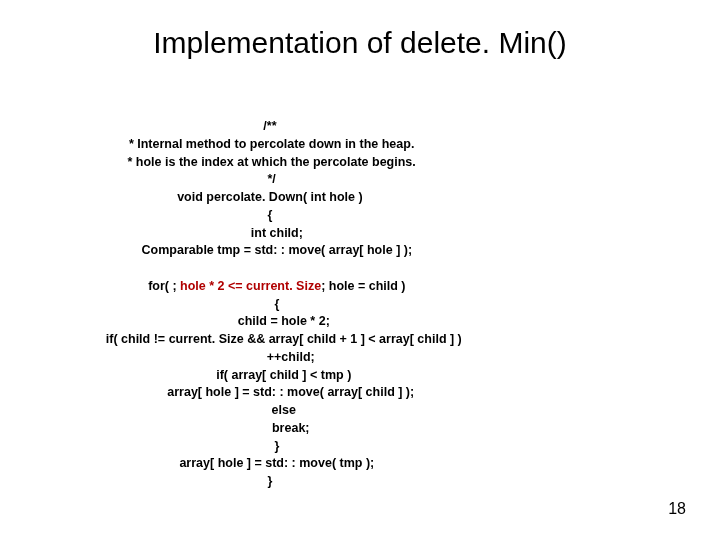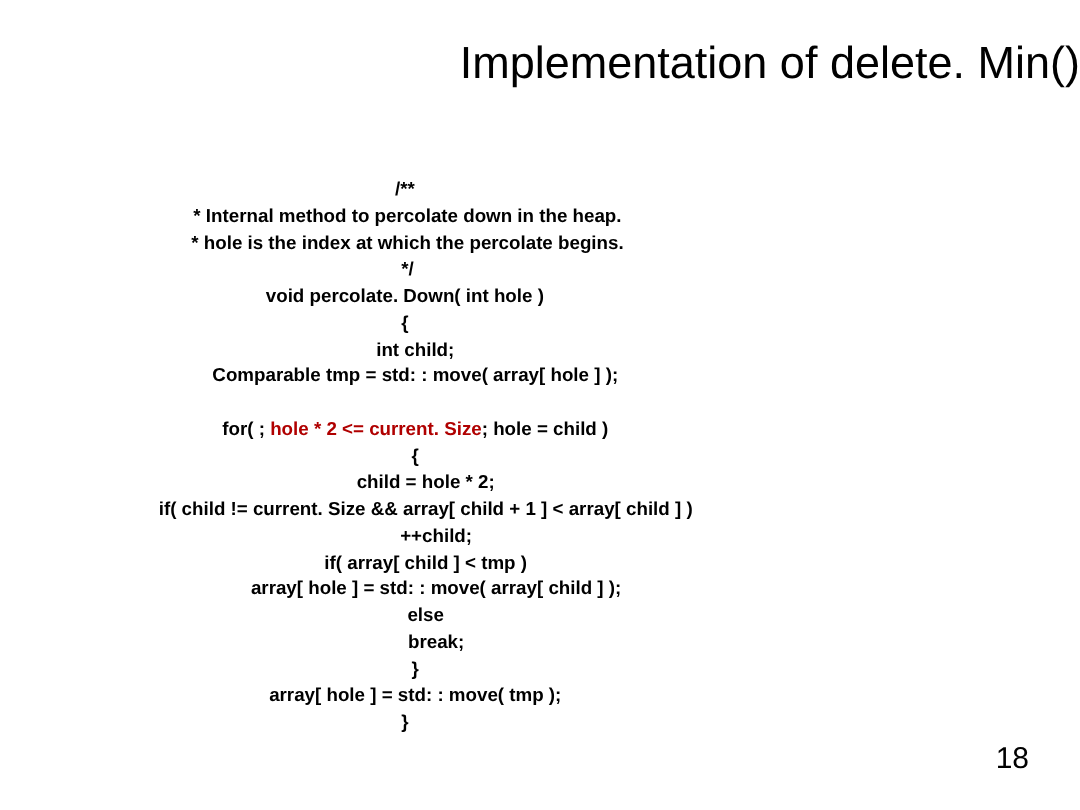--- a/index.html
+++ b/index.html
@@ -16,41 +16,41 @@
     width: 720px;
     height: 540px;
     position: relative;
     box-sizing: border-box;
   }
   .title {
     position: absolute;
     top: 26px;
     left: 0;
     width: 720px;
-    text-align: right;
+    text-align: center;
     font-size: 30px;
     font-weight: 400;
   }
   .code {
     position: absolute;
     top: 118px;
     left: 78px;
     font-size: 12.5px;
     font-weight: 700;
     line-height: 1.42;
     white-space: pre;
     font-family: Arial, Helvetica, sans-serif;
     text-align: center;
   }
   .hl { color: #b00000; }
   .pagenum {
     position: absolute;
     right: 34px;
     bottom: 22px;
-    font-size: 20px;
+    font-size: 16px;
     color: #000;
   }
 </style>
 </head>
 <body>
 
 <div class="slide">
 
   <div class="title">Implementation of delete. Min()</div>
 

